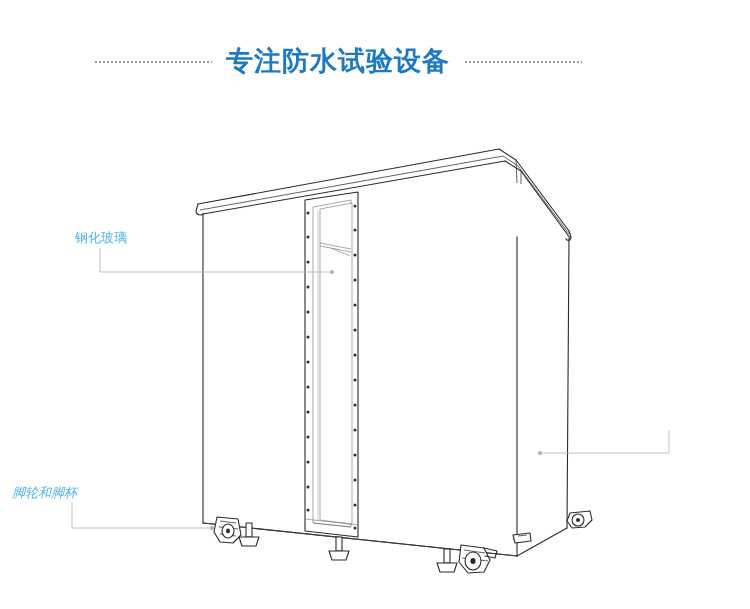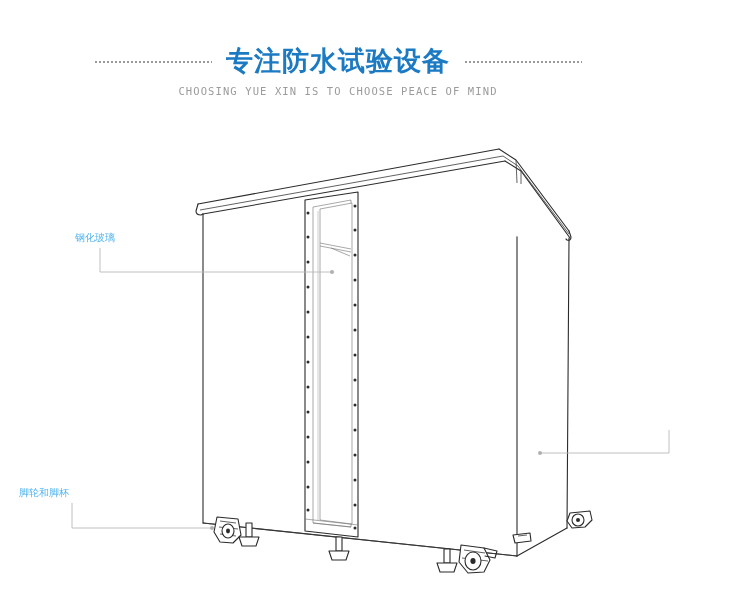--- a/index.html
+++ b/index.html
@@ -67,40 +67,39 @@
     top: 0;
     width: 750px;
     height: 609px;
   }
 
   
   .callout {
     position: absolute;
     color: #4fb3f0;
     font-family: "DejaVu Sans", "Liberation Sans", sans-serif;
-    font-size: 10px;
+    font-size: 13px;
     line-height: 19px;
     white-space: nowrap;
   }
   .callout.glass  { left: 75px;  top: 228px; }
-  .callout.caster { left: 19px;  top: 483px; }
+  .callout.caster { left: 12px;  top: 483px; font-style: italic; }
   .callout.shell  { left: 629px; top: 390px; text-align: center; white-space: normal; width: 100px; }
 </style>
 </head>
 <body>
 
 <div id="page">
 
   <div class="header">
     <div class="title-row">
       <span class="dot-rule"></span>
       <span class="main-title">专注防水试验设备</span>
       <span class="dot-rule"></span>
     </div>
-    <div class="sub-title">CHOOSING YUE XIN IS TO CHOOSE PEACE OF MIND</div>
   </div>
 
   <svg class="drawing" viewBox="0 0 750 609">
     <defs>
       <style>
         .ln   { fill:none; stroke:#2b2b2b; stroke-width:1.1; stroke-linejoin:round; stroke-linecap:round; }
         .lnT  { fill:none; stroke:#3a3a3a; stroke-width:0.8; }
         .lnF  { fill:none; stroke:#6e6e6e; stroke-width:0.6; }
         .lnVF { fill:none; stroke:#9a9a9a; stroke-width:0.5; }
         .wht  { fill:#ffffff; }

